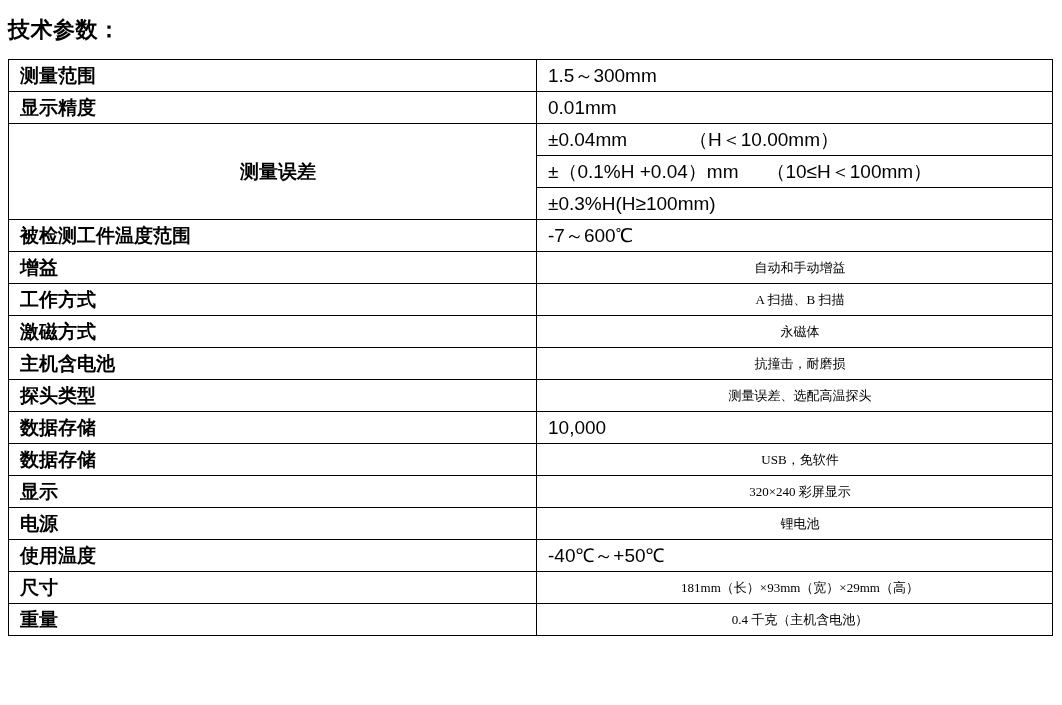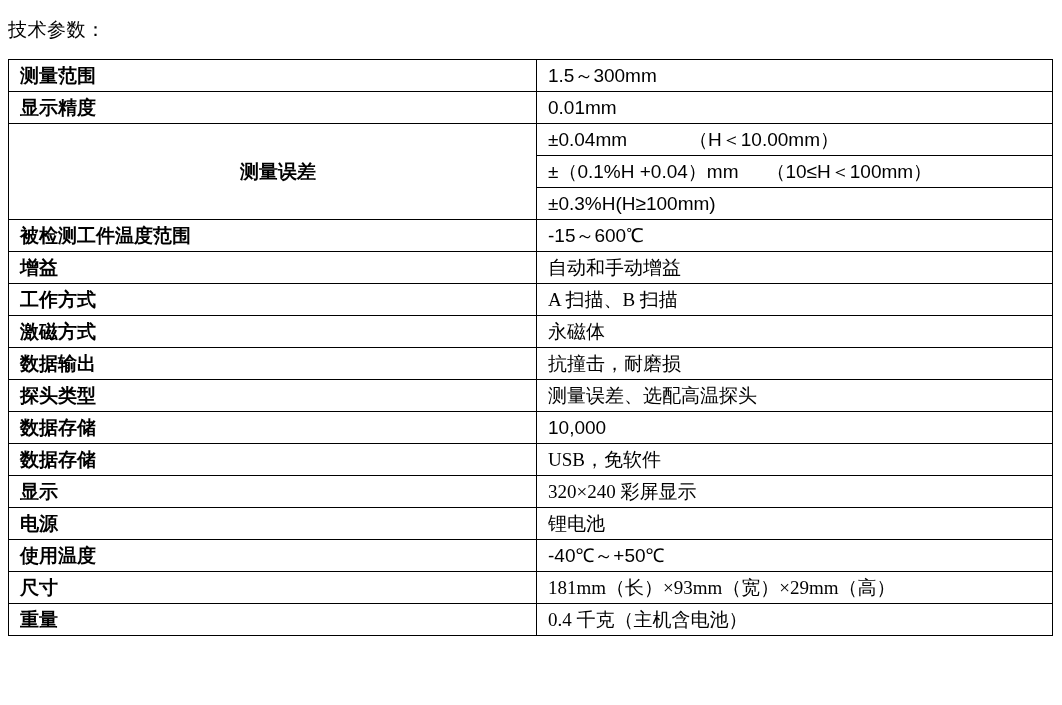--- a/index.html
+++ b/index.html
@@ -16,22 +16,22 @@
   }
   .page {
     position: relative;
     width: 1062px;
     height: 705px;
     box-sizing: border-box;
     padding: 0;
   }
   .doc-title {
     font-family: "Liberation Serif", "DejaVu Serif", serif;
-    font-size: 19px;
-    font-weight: normal;
+    font-size: 22px;
+    font-weight: bold;
     letter-spacing: 0.5px;
     margin: 10px 0 0 8px;
     line-height: 40px;
   }
   table.spec {
     border-collapse: collapse;
     table-layout: fixed;
     width: 1044px;
     margin: 9px 12px 0 8px;
     border: 1px solid #000;
@@ -53,21 +53,22 @@
     font-weight: bold;
     font-family: "Liberation Serif", "DejaVu Serif", serif;
   }
   td.value {
     font-weight: normal;
     font-family: Liberation Sans, sans-serif;
     font-size: 18px;
   }
   td.value.serifval {
     font-family: "Liberation Serif", "DejaVu Serif", serif;
-    font-size: 19px;
+    font-size: 13px;
+    text-align: center;
   }
   
   td.rowspan3 { height: 93px; text-align: center; }
 
   .sub {
     display: inline-block;
   }
   .gap-lg { display: inline-block; width: 62px; }
   .gap-md { display: inline-block; width: 28px; }
 </style>
@@ -105,36 +106,36 @@
         </td>
       </tr>
       <tr>
         <td class="value">
           <span class="sub">±0.3%H(H≥100mm)</span>
         </td>
       </tr>
 
       <tr>
         <td class="label">被检测工件温度范围</td>
-        <td class="value">-15～600℃</td>
+        <td class="value">-7～600℃</td>
       </tr>
       <tr>
         <td class="label">增益</td>
         <td class="value serifval">自动和手动增益</td>
       </tr>
       <tr>
         <td class="label">工作方式</td>
         <td class="value serifval">A 扫描、B 扫描</td>
       </tr>
       <tr>
         <td class="label">激磁方式</td>
         <td class="value serifval">永磁体</td>
       </tr>
       <tr>
-        <td class="label">数据输出</td>
+        <td class="label">主机含电池</td>
         <td class="value serifval">抗撞击，耐磨损</td>
       </tr>
       <tr>
         <td class="label">探头类型</td>
         <td class="value serifval">测量误差、选配高温探头</td>
       </tr>
       <tr>
         <td class="label">数据存储</td>
         <td class="value">10,000</td>
       </tr>

